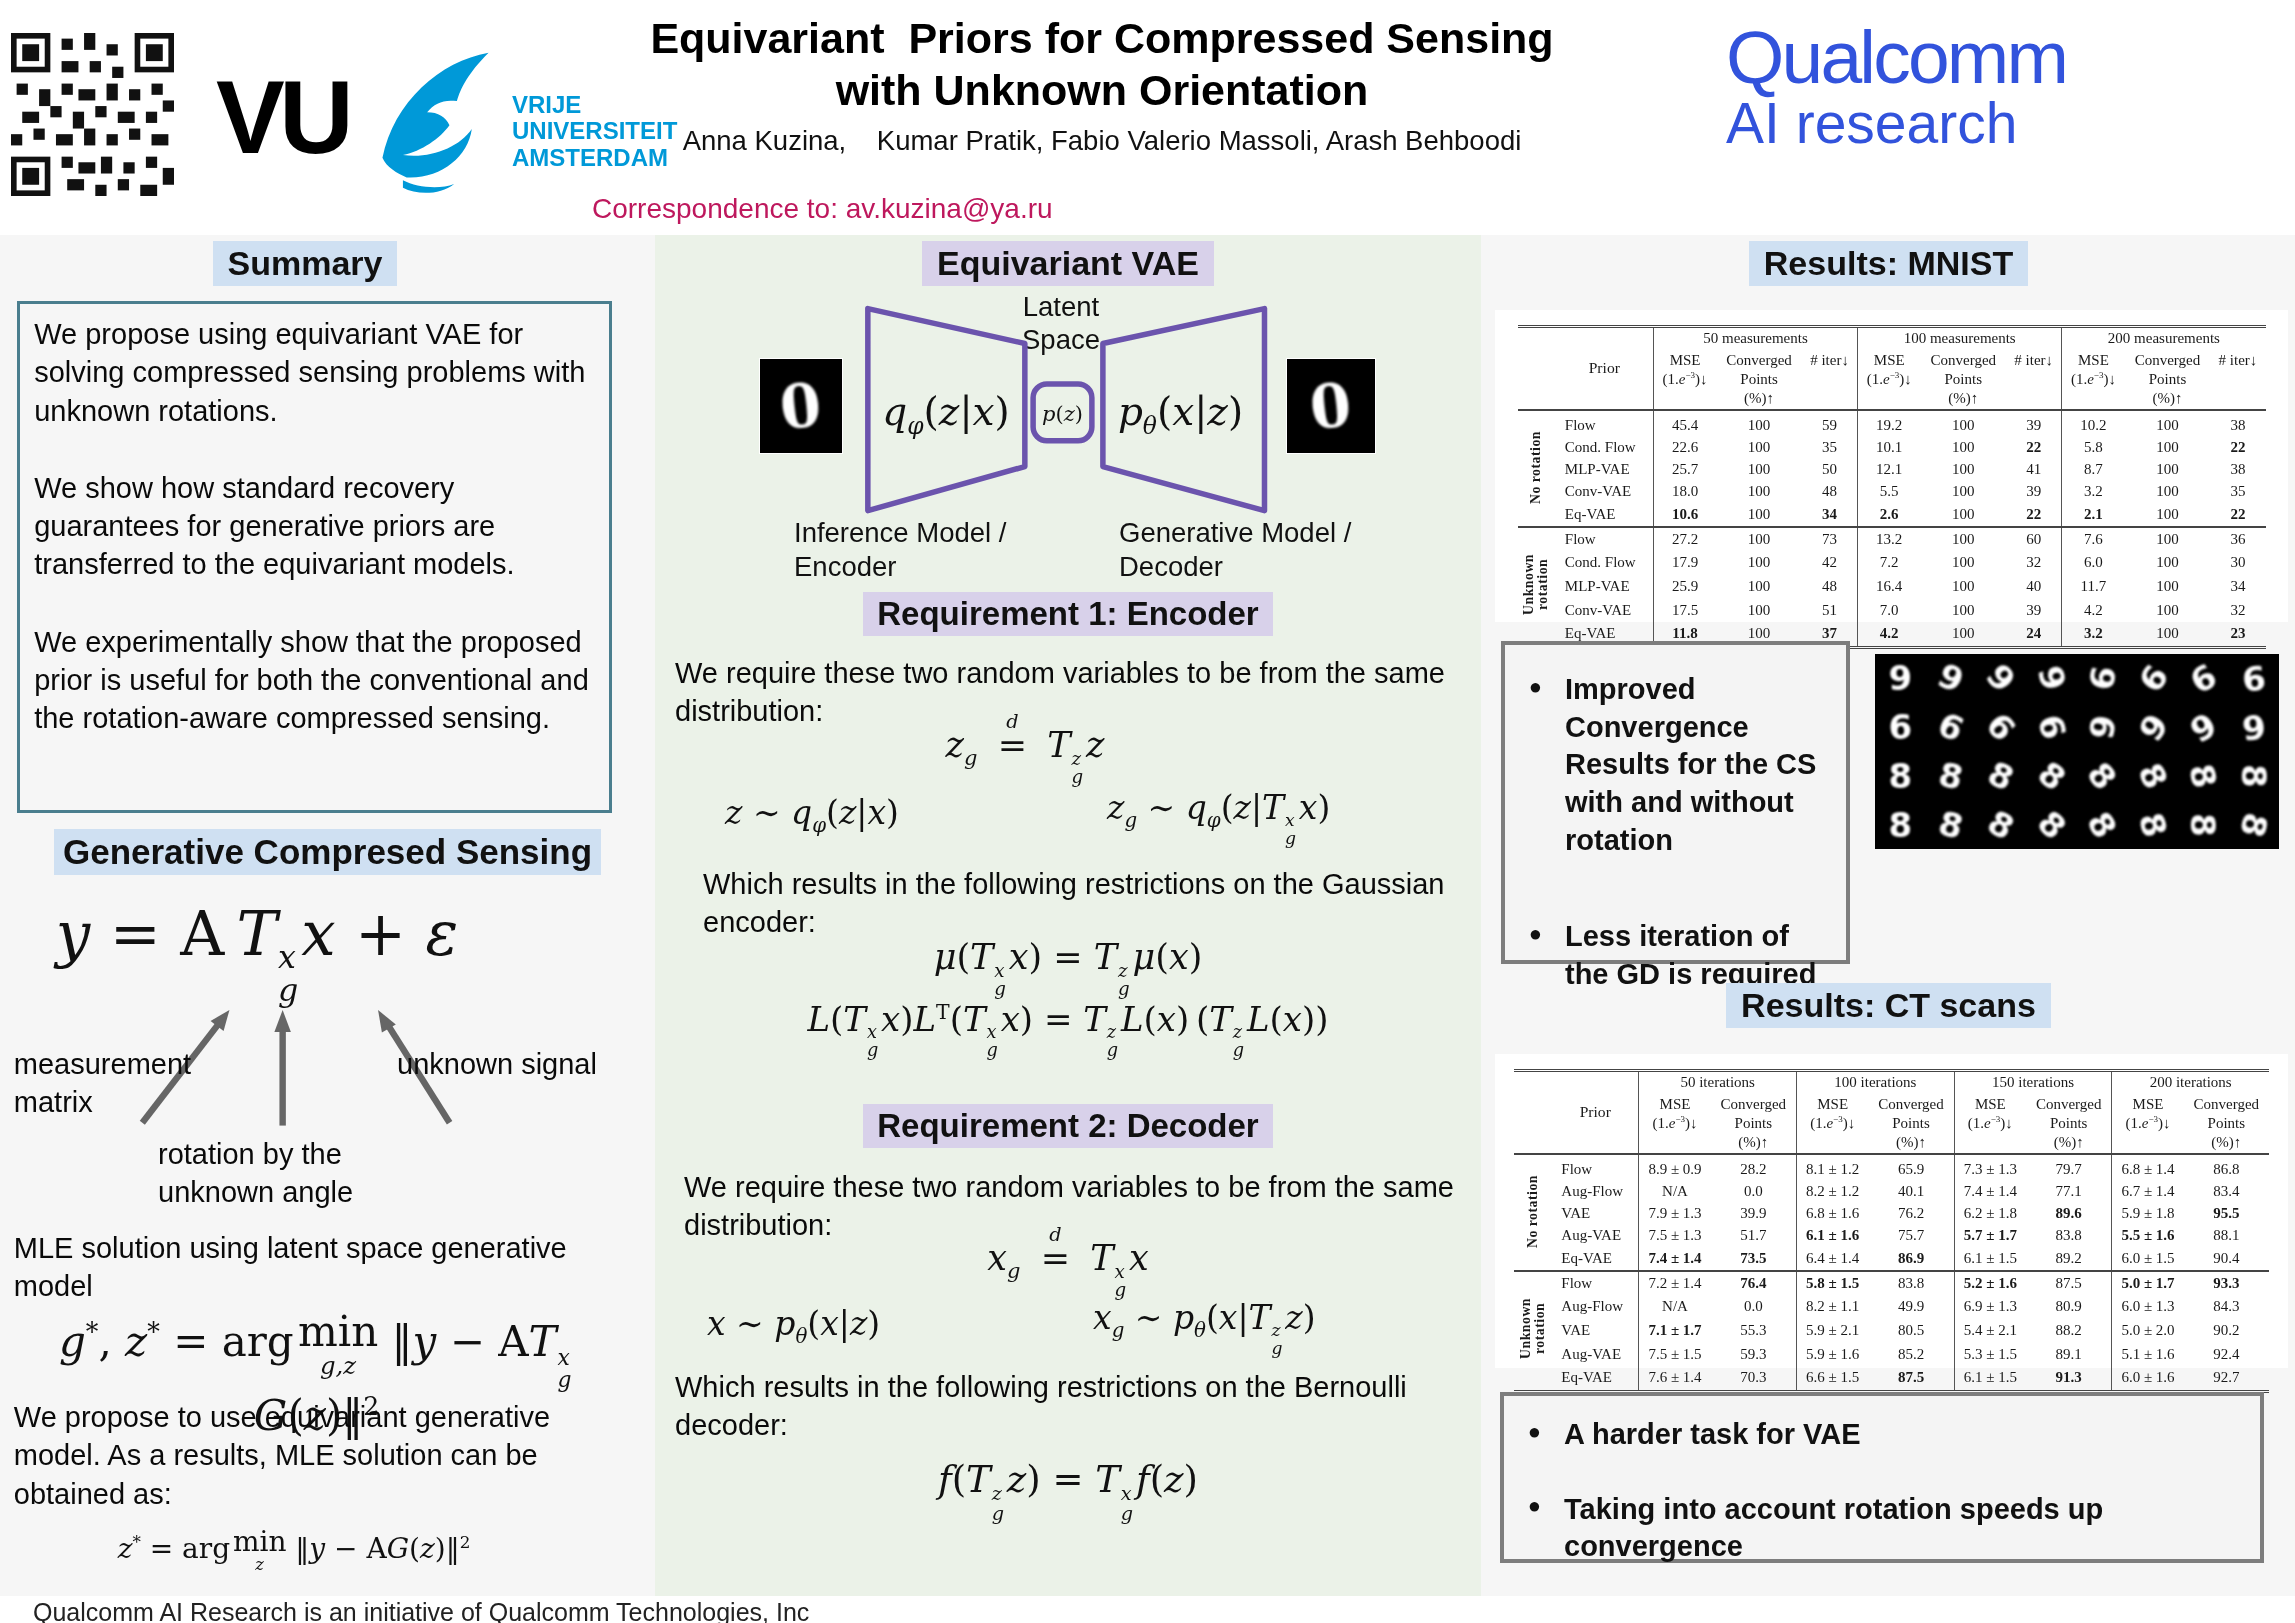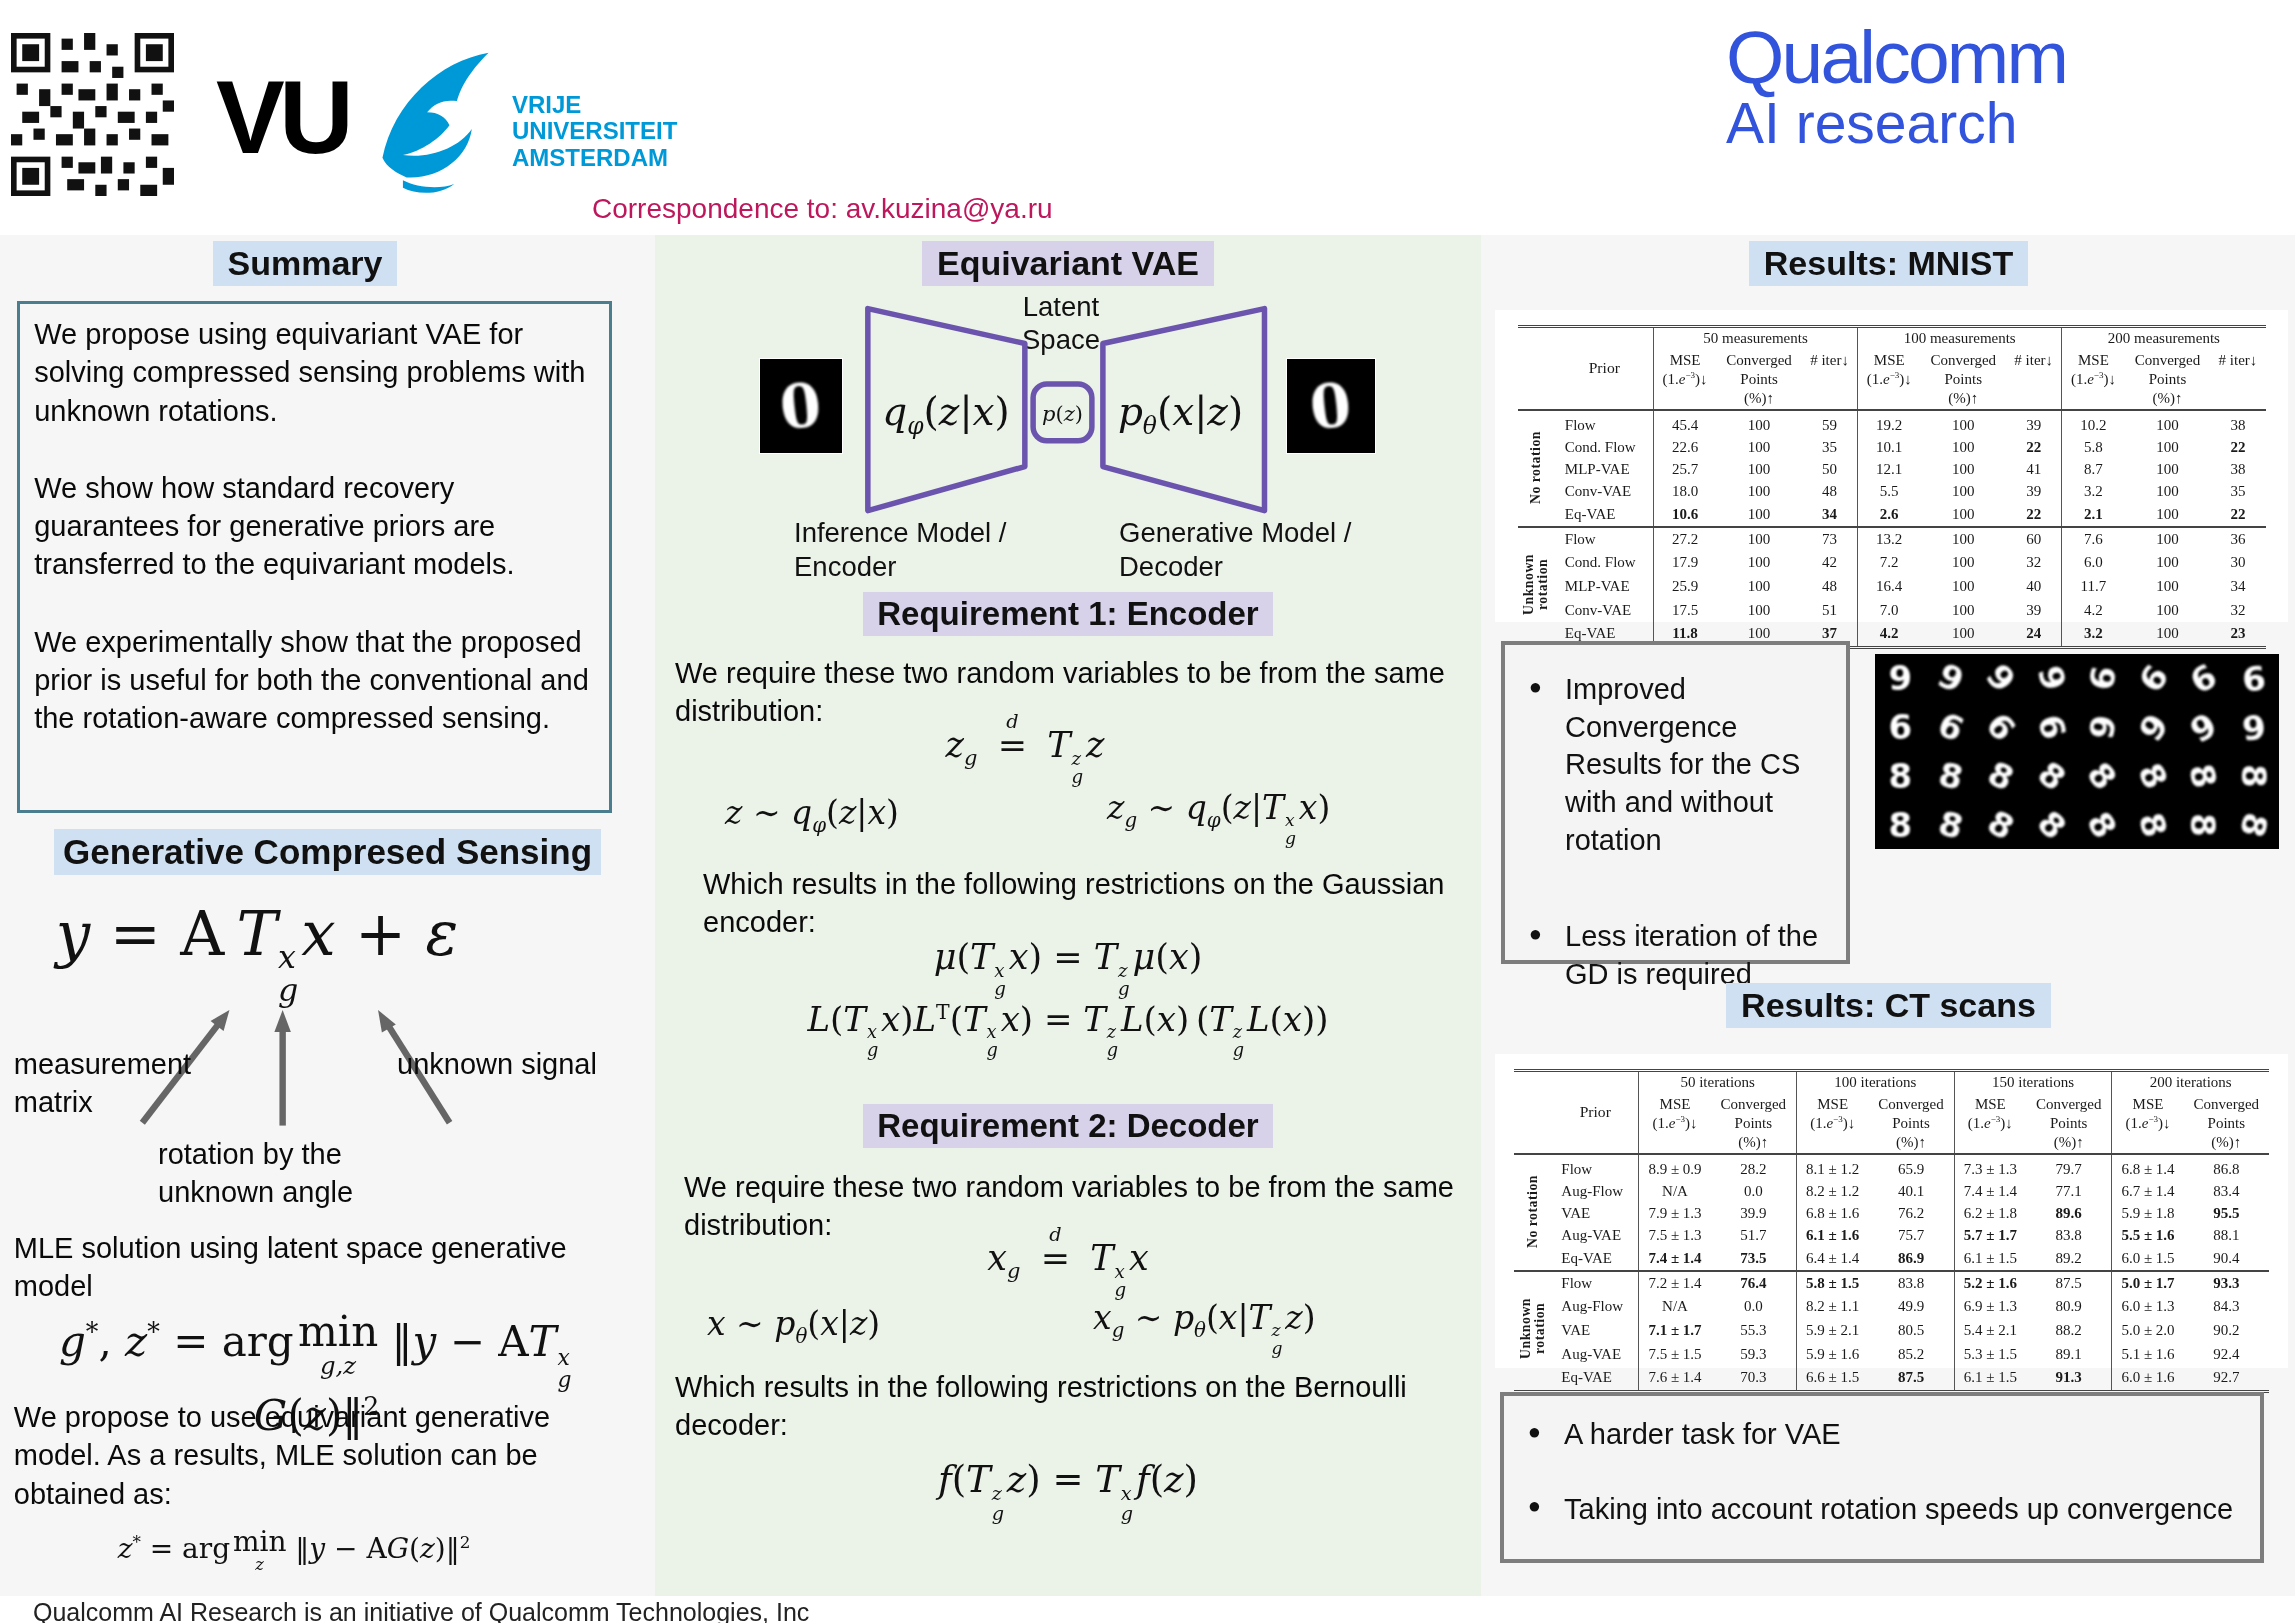--- a/index.html
+++ b/index.html
@@ -58,21 +58,21 @@
   table.paper th.sub{vertical-align:top;line-height:1.25;}
   table.paper .gsep{border-left:1.5px solid #555;}
   table.paper tbody tr:first-child td,table.paper tbody tr:first-child th{border-top:2.8px double #444;padding-top:4.6px;}
   table.paper tr.newgrp td,table.paper tr.newgrp th{border-top:2.8px double #444;}
   table.paper td.prior{text-align:left;padding-left:9.2px;}
   table.paper th.corner{font-size:15.6px;}
   table.paper th.rotlbl{width:26px;}
   table.paper th.rotlbl span{writing-mode:vertical-rl;transform:rotate(180deg);font-weight:bold;font-size:13.8px;letter-spacing:0.5px;max-height:110px;line-height:1.05;display:inline-block;}
   table.paper b{font-weight:bold;}
   
-  .bbox{border:4.6px solid #7d7d7d;background:#f4f4f4;padding:26px 18.4px 9.2px 20px;}
+  .bbox{border:4.6px solid #7d7d7d;background:#f4f4f4;padding:26px 18.4px 9.2px 20px;font-weight:bold;}
   .bbox ul{list-style:none;}
   .bbox li{position:relative;padding-left:40px;font-size:29px;line-height:1.3;margin-bottom:59px;}
   .bbox li:last-child{margin-bottom:0;}
   .bbox li::before{content:"\25CF";position:absolute;left:3.7px;top:1.8px;font-size:22px;}
   
   .mgrid{background:#000;display:grid;grid-template-columns:repeat(8,1fr);align-items:center;justify-items:center;}
   .mdigit{color:#fff;font-family:"DejaVu Sans",sans-serif;font-weight:bold;font-size:34px;filter:blur(1.1px);display:inline-block;}
   footer{position:absolute;left:0;top:1596px;width:2296px;height:27.5px;background:#fff;}
   .foot{font-size:25px;color:#222;}
 </style>
@@ -141,20 +141,24 @@
   <svg class="abs" style="left:375px;top:48px;" width="121" height="149" viewBox="0 0 130 160">
     <path fill="#0099d8" d="M8,118 C20,58 70,14 122,5 C100,27 92,43 88,57 C74,55 64,59 56,69 C68,69 76,74 80,83 C70,97 50,111 30,115 C60,119 90,107 104,87 C100,117 70,141 34,139 C24,135 12,128 8,118 Z"></path>
     <path fill="#0099d8" d="M30,142 C45,150 70,152 85,146 C70,158 45,158 30,150 Z"></path>
   </svg>
   <div class="abs vu-name" style="left:512px;top:92px;">
     <div>VRIJE</div>
     <div>UNIVERSITEIT</div>
     <div>AMSTERDAM</div>
   </div>
 
+  <div class="abs center" style="left:551px;top:13px;width:1102px;">
+    <h1 class="title prewrap"><span>Equivariant &nbsp;Priors for Compressed Sensing</span><br><span>with Unknown Orientation</span></h1>
+    <div class="authors prewrap" style="margin-top:9.2px;">Anna Kuzina,&nbsp;&nbsp;&nbsp; Kumar Pratik, Fabio Valerio Massoli, Arash Behboodi</div>
+  </div>
   <div class="abs corr" style="left:592px;top:193px;">Correspondence to: av.kuzina@ya.ru</div>
 
   <div class="abs" style="left:1726px;top:20px;">
     <div class="q1">Qualcomm</div>
     <div class="q2">AI research</div>
   </div>
 
   <div class="abs center" style="left:1px;top:241px;width:608px;">
     <span class="hl hl-blue"><h2>Summary</h2></span>
   </div>

